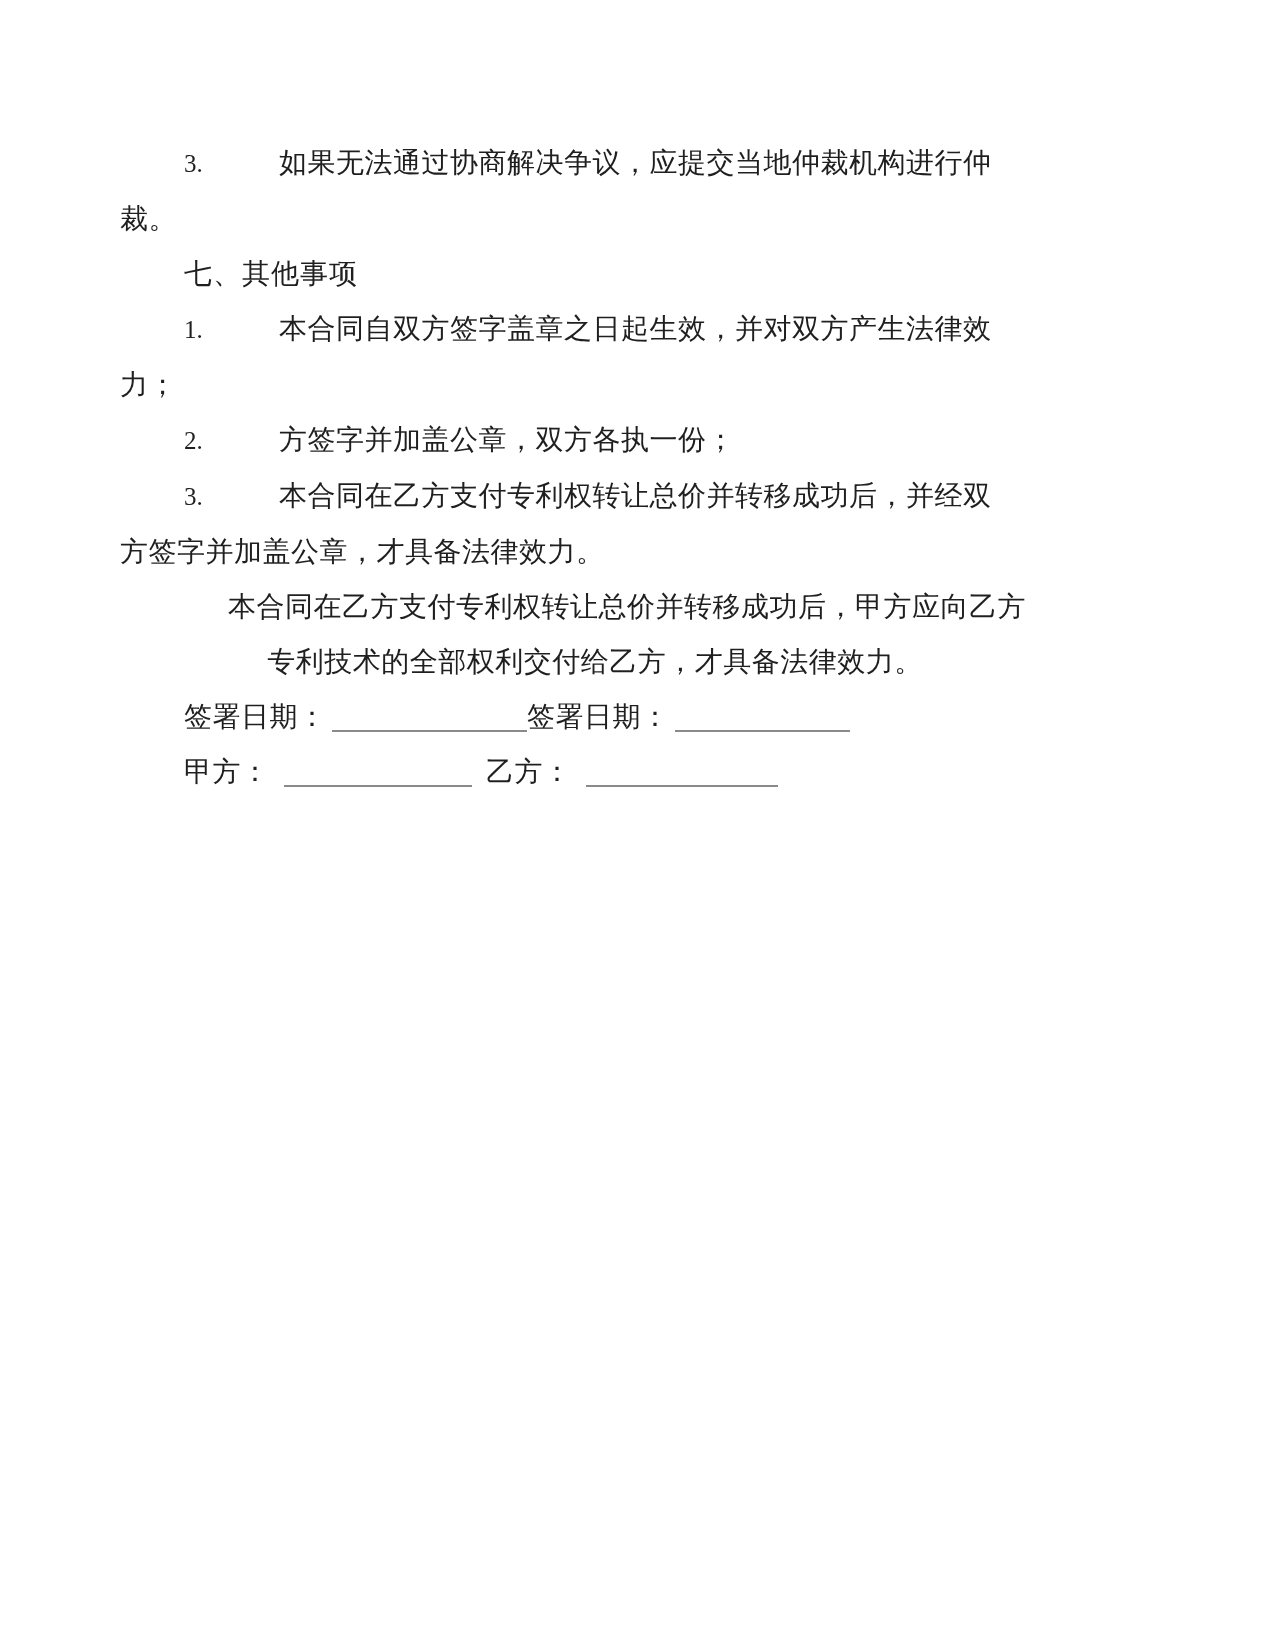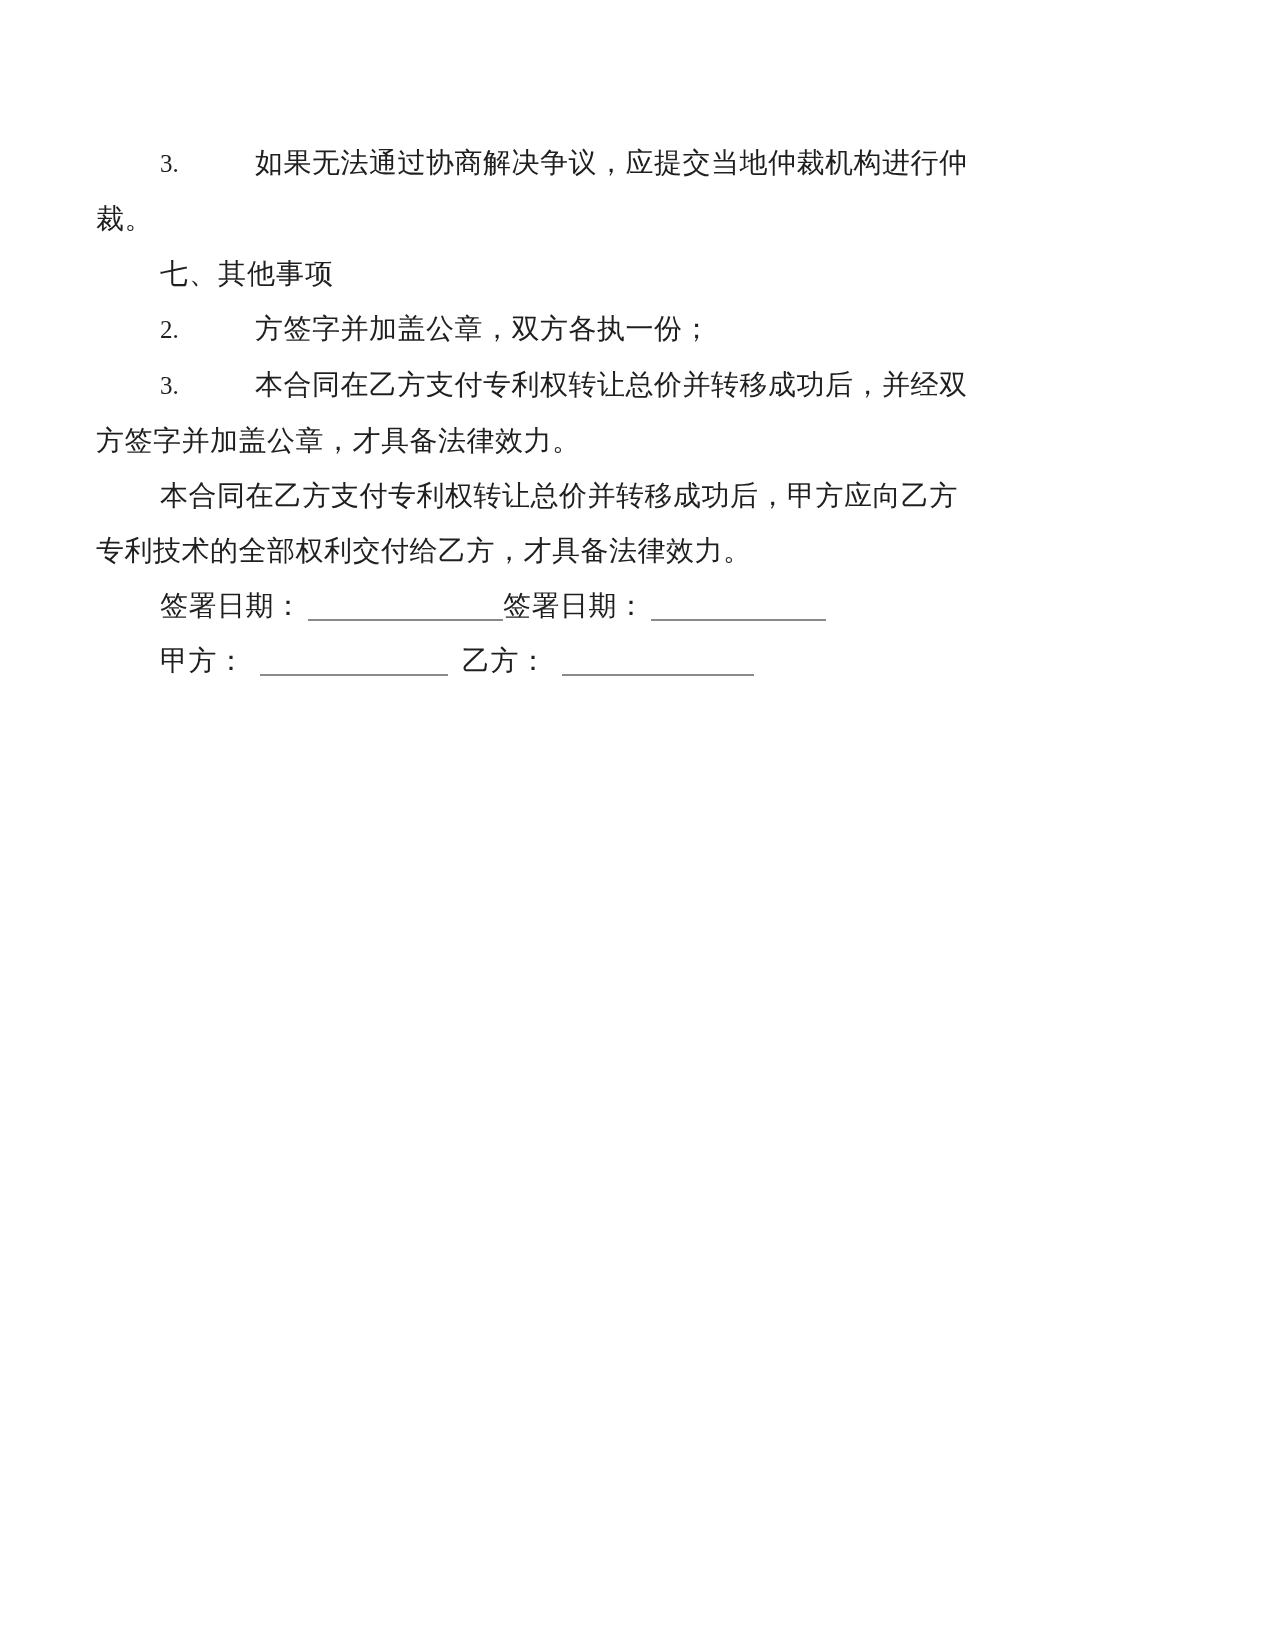--- a/index.html
+++ b/index.html
@@ -7,21 +7,21 @@
     --text-color:#1f1f1f;
     --underline-color:#8a8a8a;
   }
   *{ box-sizing:border-box; }
   html,body{ margin:0; padding:0; background:var(--page-bg); }
   .page{
     position:relative;
     width:1275px;
     height:1650px;
     background:var(--page-bg);
-    padding:135px 205px 0 96px;
+    padding:135px 205px 0 120px;
     font-family:"Liberation Serif","DejaVu Serif",serif;
     font-size:28px;
     color:var(--text-color);
     letter-spacing:0.5px;
     overflow:hidden;
   }
   p.para{ margin:0; padding:0; }
   .line{
     display:block;
     line-height:55px;
@@ -33,21 +33,21 @@
     width:95px;
     font-size:25px;
     letter-spacing:0;
   }
   .heading .line{ font-weight:normal; letter-spacing:1px; }
   .mb10{ margin-bottom:10px; }
   .mb12{ margin-bottom:12px; }
   .mb18{ margin-bottom:18px; }
   .mb21{ margin-bottom:21px; }
   .mb25{ margin-bottom:25px; }
-  .mb60{ margin-bottom:60px; }
+  .mb60{ margin-bottom:60px;text-align:center; }
   .sig-label{ display:inline-block; width:100px; }
   .gap-left{ margin-left:14px; }
   .date-label{ display:inline-block; width:148px; }
   .blank{
     display:inline-block;
     height:34px;
     border-bottom:2px solid var(--underline-color);
     vertical-align:-6px;
   }
   .w188{ width:188px; }
@@ -62,20 +62,24 @@
 
   <p class="para mb18">
     <span class="line indent"><span class="num">3.</span><span>如果无法通过协商解决争议，应提交当地仲裁机构进行仲</span></span>
     <span class="line">裁。</span>
   </p>
 
   <p class="para heading mb25">
     <span class="line indent">七、其他事项</span>
   </p>
 
+  <p class="para mb12">
+    <span class="line indent"><span class="num">1.</span><span>本合同自双方签字盖章之日起生效，并对双方产生法律效</span></span>
+    <span class="line">力；</span>
+  </p>
 
   <p class="para mb25">
     <span class="line indent"><span class="num">2.</span><span>方签字并加盖公章，双方各执一份；</span></span>
   </p>
 
   <p class="para mb10">
     <span class="line indent"><span class="num">3.</span><span>本合同在乙方支付专利权转让总价并转移成功后，并经双</span></span>
     <span class="line">方签字并加盖公章，才具备法律效力。</span>
   </p>
 

